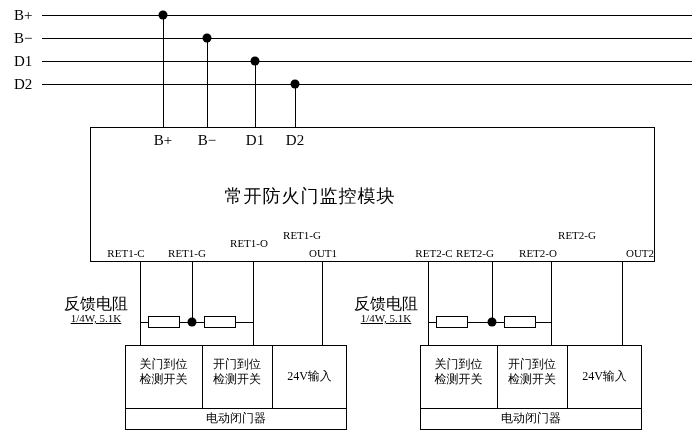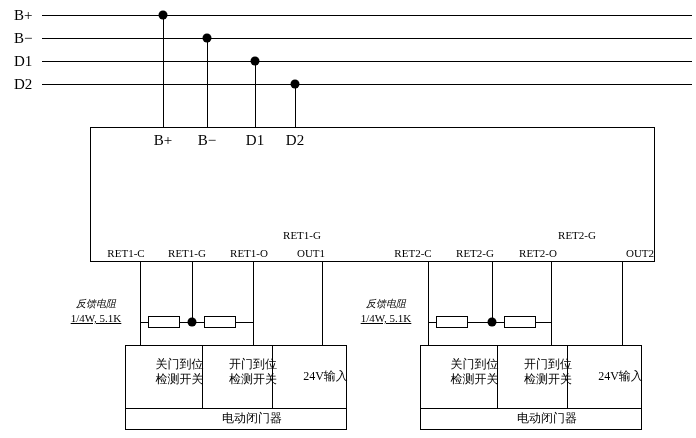--- a/index.html
+++ b/index.html
@@ -6,23 +6,23 @@
   body{font-family:"Liberation Serif","DejaVu Serif",serif;color:#000;}
   #canvas{position:relative;width:696px;height:438px;background:#fff;overflow:hidden;}
   .hline{position:absolute;height:1px;background:#000;}
   .vline{position:absolute;width:1px;background:#000;}
   .dot{position:absolute;width:9px;height:9px;background:#000;border-radius:50%;transform:translate(-50%,-50%);}
   .lbl{position:absolute;white-space:nowrap;}
   .bus-lbl{font-size:15px;line-height:18px;}
   .term-lbl{font-size:11px;line-height:14px;text-align:center;}
   .top-term{font-size:15px;line-height:17px;text-align:center;}
   .title{font-size:18px;line-height:22px;text-align:center;letter-spacing:1px;}
-  .cn{font-size:12px;line-height:15px;text-align:center;white-space:pre-line;margin-left:16px;}
+  .cn{font-size:12px;line-height:15px;text-align:center;white-space:pre-line;}
   .fb{position:absolute;text-align:center;}
-  .fb .l1{font-size:10px;line-height:15px;font-style:italic;}
+  .fb .l1{font-size:16px;line-height:15px;}
   .fb .l2{font-size:11px;line-height:14px;text-decoration:underline;}
   .box{position:absolute;border:1px solid #000;box-sizing:border-box;background:#fff;}
   .res{position:absolute;width:32px;height:12px;border:1px solid #000;box-sizing:border-box;background:#fff;}
 </style>
 </head>
 <body>
 
 <div id="canvas">
 
   <div class="lbl bus-lbl" style="left:14px;top:6px;width:30px">B+</div>
@@ -45,30 +45,31 @@
   <div class="vline" style="left:255px;top:61px;height:66px"></div>
   <div class="vline" style="left:295px;top:84px;height:43px"></div>
 
   <div class="box" style="left:90px;top:127px;width:565px;height:135px"></div>
 
   <div class="lbl top-term" style="left:143px;top:132px;width:40px">B+</div>
   <div class="lbl top-term" style="left:187px;top:132px;width:40px">B−</div>
   <div class="lbl top-term" style="left:235px;top:132px;width:40px">D1</div>
   <div class="lbl top-term" style="left:275px;top:132px;width:40px">D2</div>
 
+  <div class="lbl title" style="left:180px;top:185px;width:260px">常开防火门监控模块</div>
 
   <div class="lbl term-lbl" style="left:272px;top:228px;width:60px">RET1-G</div>
   <div class="lbl term-lbl" style="left:547px;top:228px;width:60px">RET2-G</div>
 
   <div class="lbl term-lbl" style="left:98px;top:246px;width:56px">RET1-C</div>
   <div class="lbl term-lbl" style="left:159px;top:246px;width:56px">RET1-G</div>
-  <div class="lbl term-lbl" style="left:221px;top:246px;width:56px">RET1-O</div>
-  <div class="lbl term-lbl" style="left:283px;top:246px;width:56px">OUT1</div>
+  <div class="lbl term-lbl" style="left:221px;top:236px;width:56px">RET1-O</div>
+  <div class="lbl term-lbl" style="left:295px;top:246px;width:56px">OUT1</div>
 
-  <div class="lbl term-lbl" style="left:385px;top:246px;width:56px">RET2-C</div>
+  <div class="lbl term-lbl" style="left:406px;top:246px;width:56px">RET2-C</div>
   <div class="lbl term-lbl" style="left:447px;top:246px;width:56px">RET2-G</div>
   <div class="lbl term-lbl" style="left:510px;top:246px;width:56px">RET2-O</div>
   <div class="lbl term-lbl" style="left:612px;top:246px;width:56px">OUT2</div>
 
   <div class="vline" style="left:140px;top:262px;height:83px"></div>
   <div class="vline" style="left:192px;top:262px;height:60px"></div>
   <div class="vline" style="left:253px;top:262px;height:83px"></div>
   <div class="vline" style="left:322px;top:262px;height:83px"></div>
 
   <div class="hline" style="left:140px;top:322px;width:113px"></div>

